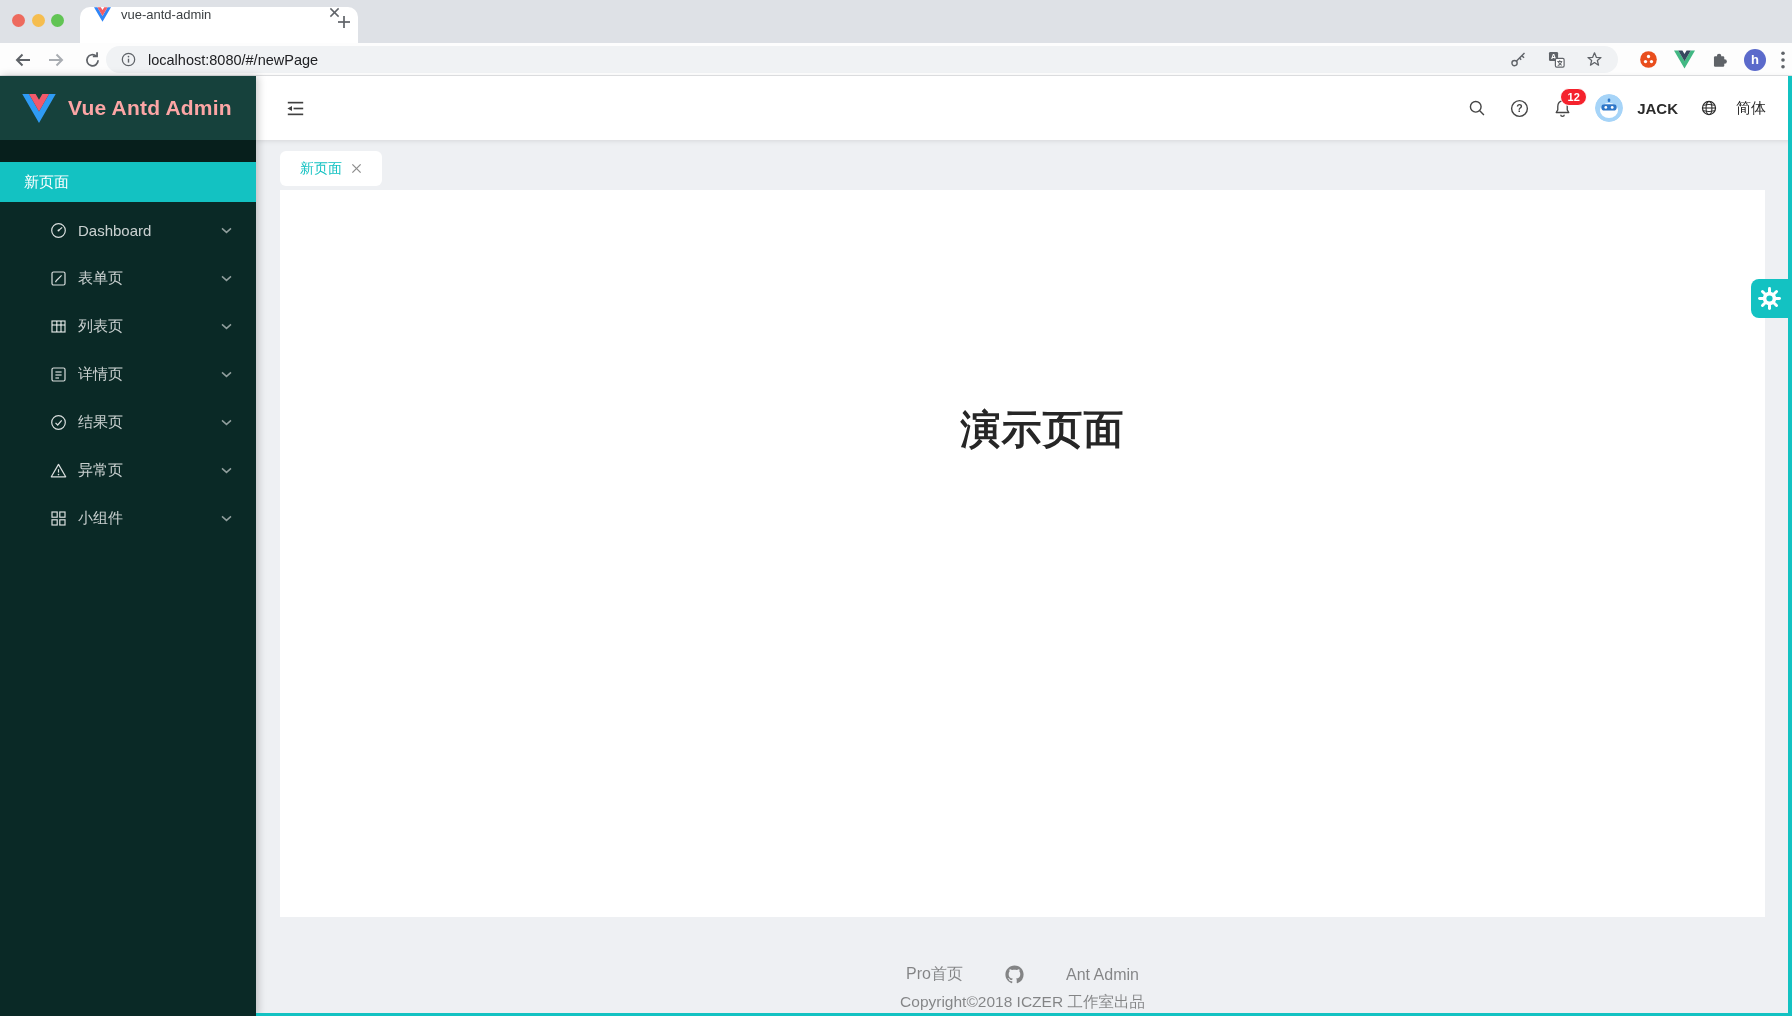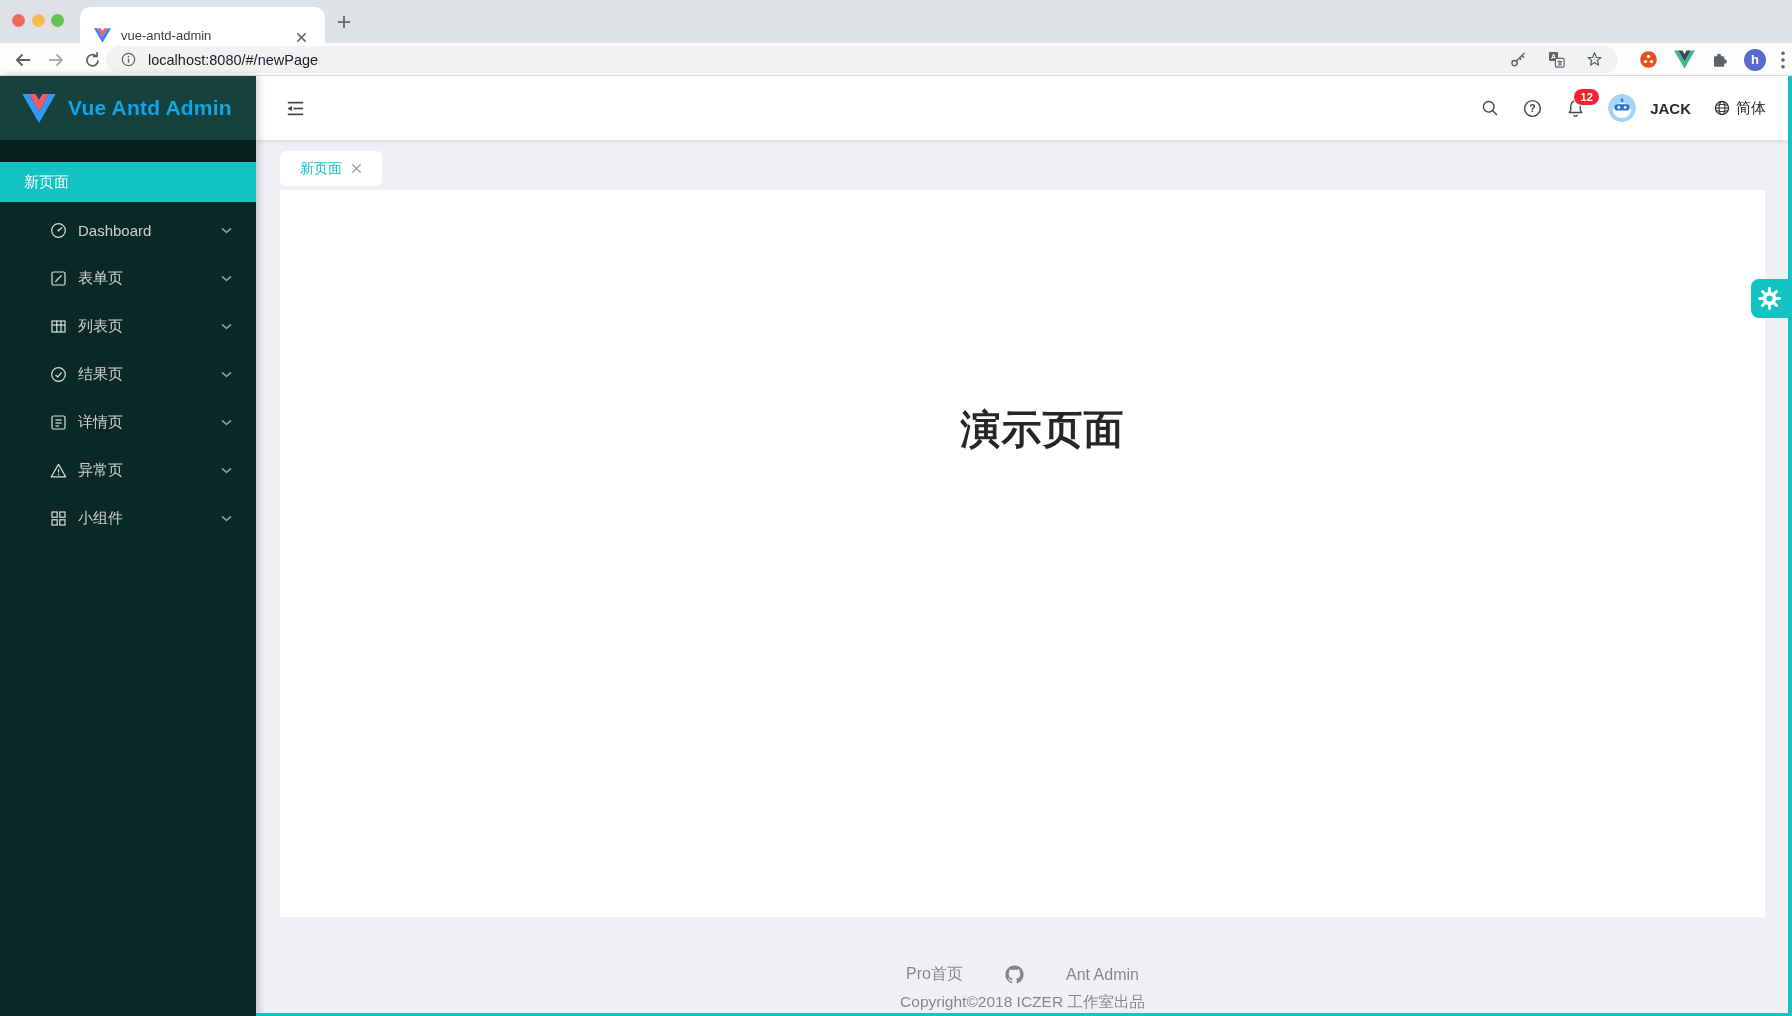--- a/index.html
+++ b/index.html
@@ -5,22 +5,22 @@
   * { margin:0; padding:0; box-sizing:border-box; }
   body { font-family:"Liberation Sans", sans-serif; background:#fff; }
   .screen { position:relative; width:1792px; height:1016px; background:#fff; overflow:hidden; }
 
   
   .tabstrip { position:absolute; left:0; top:0; width:100%; height:43px; background:#dee1e6; }
   .traffic { position:absolute; top:14px; width:13px; height:13px; border-radius:50%; }
   .traffic.red { left:12px; background:#ed6a5e; }
   .traffic.yellow { left:32px; background:#f5bd4f; }
   .traffic.green { left:51px; background:#61c454; }
-  .btab { position:absolute; left:80px; top:7px; width:245px; height:36px; background:#fff;
-          border-radius:10px 10px 0 0; display:flex; align-items:flex-end; padding:0 18px 0 14px; }
+  .btab { position:absolute; left:80px; top:7px; width:278px; height:36px; background:#fff;
+          border-radius:10px 10px 0 0; display:flex; align-items:flex-start; padding:0 18px 0 14px; }
   .btab-title { font-size:13px; color:#3c4043; margin-left:10px; flex:1; white-space:nowrap; overflow:hidden; }
   .newtab { position:absolute; left:331px; top:9px; width:26px; height:26px; display:flex; align-items:center; justify-content:center; }
 
   .toolbar { position:absolute; left:0; top:43px; width:100%; height:33px; background:#fdfdfd; border-bottom:1px solid #e2e3e5; }
   .navbtn { position:absolute; top:5px; width:24px; height:24px; display:flex; align-items:center; justify-content:center; }
   .navbtn.back { left:10px; } .navbtn.fwd { left:45px; } .navbtn.reload { left:80px; }
   .omnibox { position:absolute; left:106px; top:3px; width:1512px; height:27px; background:#f0f2f4;
              border-radius:14px; display:flex; align-items:center; padding:0 14px; }
   .url-text { font-size:14.5px; color:#202124; margin-left:11px; flex:1; }
   .omni-icons { display:flex; align-items:center; gap:19px; }
@@ -28,21 +28,21 @@
   .ext-avatar { width:22px; height:22px; border-radius:50%; background:#5b6acb; color:#fff; font-size:13px;
                 font-weight:bold; display:flex; align-items:center; justify-content:center; }
 
   
   .app { position:absolute; left:0; top:76px; width:1792px; height:940px; background:#eef0f3; }
 
   
   .sidebar { position:absolute; left:0; top:0; width:256px; height:940px; background:#0a2926;
              box-shadow:2px 0 8px rgba(0,0,0,.22); z-index:5; }
   .logo { height:64px; background:#16413c; display:flex; align-items:center; padding-left:22px; gap:12px; }
-  .logo-title { color:#0ea5e9; font-size:21px; font-weight:bold; letter-spacing:.2px; white-space:nowrap; }
+  .logo-title { color:#fca5a5; font-size:21px; font-weight:bold; letter-spacing:.2px; white-space:nowrap; }
   .sidebar-strip { height:22px; background:#071f1c; }
   .menu-selected { height:40px; line-height:40px; background:#13c2c2; color:#fff; font-size:15px; padding-left:24px; }
   .menu { margin-top:8px; }
   .menu-item { height:40px; margin-bottom:8px; display:flex; align-items:center; padding:0 24px 0 26px;
                color:rgba(255,255,255,.78); font-size:15px; cursor:pointer;margin-left:24px; }
   .mi-icon { width:17px; height:17px; margin-right:11px; flex:none; }
   .mi-label { flex:1; white-space:nowrap; }
   .mi-chevron { flex:none; }
 
   
@@ -51,21 +51,21 @@
             box-shadow:0 1px 5px rgba(0,0,0,.10); z-index:3; display:flex; align-items:center; }
   .fold-btn { margin-left:26px; width:26px; height:26px; display:flex; align-items:center; justify-content:center; }
   .header-right { position:absolute; right:26px; top:0; height:64px; display:flex; align-items:center; gap:22px; }
   .hr-item { display:flex; align-items:center; justify-content:center; }
   .bell-wrap { position:relative; }
   .badge { position:absolute; top:-10px; left:8px; min-width:27px; height:18px; background:#f5222d;
            border:1px solid #fff; border-radius:9px; color:#fff; font-size:11px; font-weight:bold;
            line-height:16px; text-align:center; padding:0 3px; }
   .avatar { width:28px; height:28px; border-radius:50%; overflow:hidden; flex:none; }
   .username { font-size:15px; font-weight:bold; color:#2b2b2b; margin-left:-8px; }
-  .lang { display:flex; align-items:center; gap:5px; font-size:15px; color:#2b2b2b; }
+  .lang { display:flex; align-items:center; gap:18px; font-size:15px; color:#2b2b2b; }
 
   .tabchip { position:absolute; left:24px; top:75px; width:102px; height:35px; background:#fff; border-radius:6px;
              display:flex; align-items:center; justify-content:center; gap:9px; z-index:2; }
   .tabchip-label { color:#13c2c2; font-size:14px; }
 
   .panel { position:absolute; left:24px; top:114px; width:1485px; height:727px; background:#fff; }
   .page-title { padding-top:212px; text-align:center; font-size:40px; font-weight:bold; color:#262626; letter-spacing:1px;padding-left:40px; }
 
   .footer { position:absolute; left:24px; top:888px; width:1485px; text-align:center; color:rgba(0,0,0,.45); }
   .footer-links { display:inline-flex; align-items:center; gap:42px; font-size:16px; }
@@ -230,37 +230,37 @@
             <line x1="11" y1="3" x2="11" y2="14" stroke="rgba(255,255,255,.85)" stroke-width="1.2"></line>
           </svg>
           <span class="mi-label">列表页</span>
           <svg class="mi-chevron" width="11" height="7" viewBox="0 0 11 7">
             <polyline points="1,1.4 5.5,5.4 10,1.4" fill="none" stroke="rgba(255,255,255,.55)" stroke-width="1.5"></polyline>
           </svg>
         </div>
 
         <div class="menu-item">
           <svg class="mi-icon" viewBox="0 0 17 17">
-            <circle cx="8.5" cy="8.5" r="6.8" fill="none" stroke="rgba(255,255,255,.85)" stroke-width="1.2"></circle>
-            <polyline points="5.5,8.8 7.7,11 11.7,6.4" fill="none" stroke="rgba(255,255,255,.85)" stroke-width="1.2"></polyline>
-          </svg>
-          <span class="mi-label">结果页</span>
-          <svg class="mi-chevron" width="11" height="7" viewBox="0 0 11 7">
-            <polyline points="1,1.4 5.5,5.4 10,1.4" fill="none" stroke="rgba(255,255,255,.55)" stroke-width="1.5"></polyline>
-          </svg>
-        </div>
-
-        <div class="menu-item">
-          <svg class="mi-icon" viewBox="0 0 17 17">
             <rect x="2" y="2" width="13" height="13" rx="1.5" fill="none" stroke="rgba(255,255,255,.85)" stroke-width="1.2"></rect>
             <line x1="5.4" y1="6" x2="11.6" y2="6" stroke="rgba(255,255,255,.85)" stroke-width="1.2"></line>
             <line x1="5.4" y1="9" x2="11.6" y2="9" stroke="rgba(255,255,255,.85)" stroke-width="1.2"></line>
             <line x1="5.4" y1="12" x2="9" y2="12" stroke="rgba(255,255,255,.85)" stroke-width="1.2"></line>
           </svg>
           <span class="mi-label">详情页</span>
+          <svg class="mi-chevron" width="11" height="7" viewBox="0 0 11 7">
+            <polyline points="1,1.4 5.5,5.4 10,1.4" fill="none" stroke="rgba(255,255,255,.55)" stroke-width="1.5"></polyline>
+          </svg>
+        </div>
+
+        <div class="menu-item">
+          <svg class="mi-icon" viewBox="0 0 17 17">
+            <circle cx="8.5" cy="8.5" r="6.8" fill="none" stroke="rgba(255,255,255,.85)" stroke-width="1.2"></circle>
+            <polyline points="5.5,8.8 7.7,11 11.7,6.4" fill="none" stroke="rgba(255,255,255,.85)" stroke-width="1.2"></polyline>
+          </svg>
+          <span class="mi-label">结果页</span>
           <svg class="mi-chevron" width="11" height="7" viewBox="0 0 11 7">
             <polyline points="1,1.4 5.5,5.4 10,1.4" fill="none" stroke="rgba(255,255,255,.55)" stroke-width="1.5"></polyline>
           </svg>
         </div>
 
         <div class="menu-item">
           <svg class="mi-icon" viewBox="0 0 17 17">
             <path d="M8.5,2.4 L15.7,14.8 H1.3 Z" fill="none" stroke="rgba(255,255,255,.85)" stroke-width="1.2" stroke-linejoin="round"></path>
             <line x1="8.5" y1="7.2" x2="8.5" y2="10.6" stroke="rgba(255,255,255,.85)" stroke-width="1.2"></line>
             <circle cx="8.5" cy="12.6" r=".8" fill="rgba(255,255,255,.85)"></circle>

